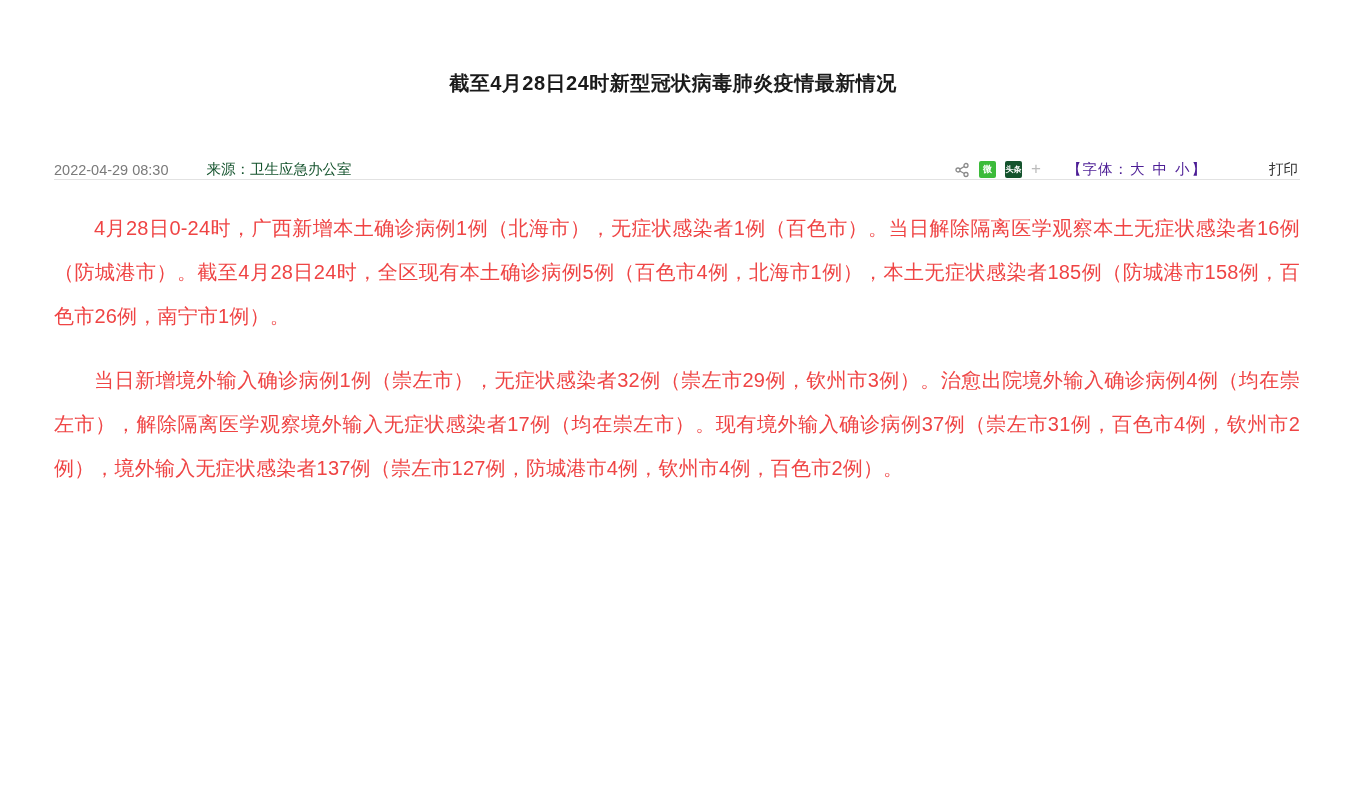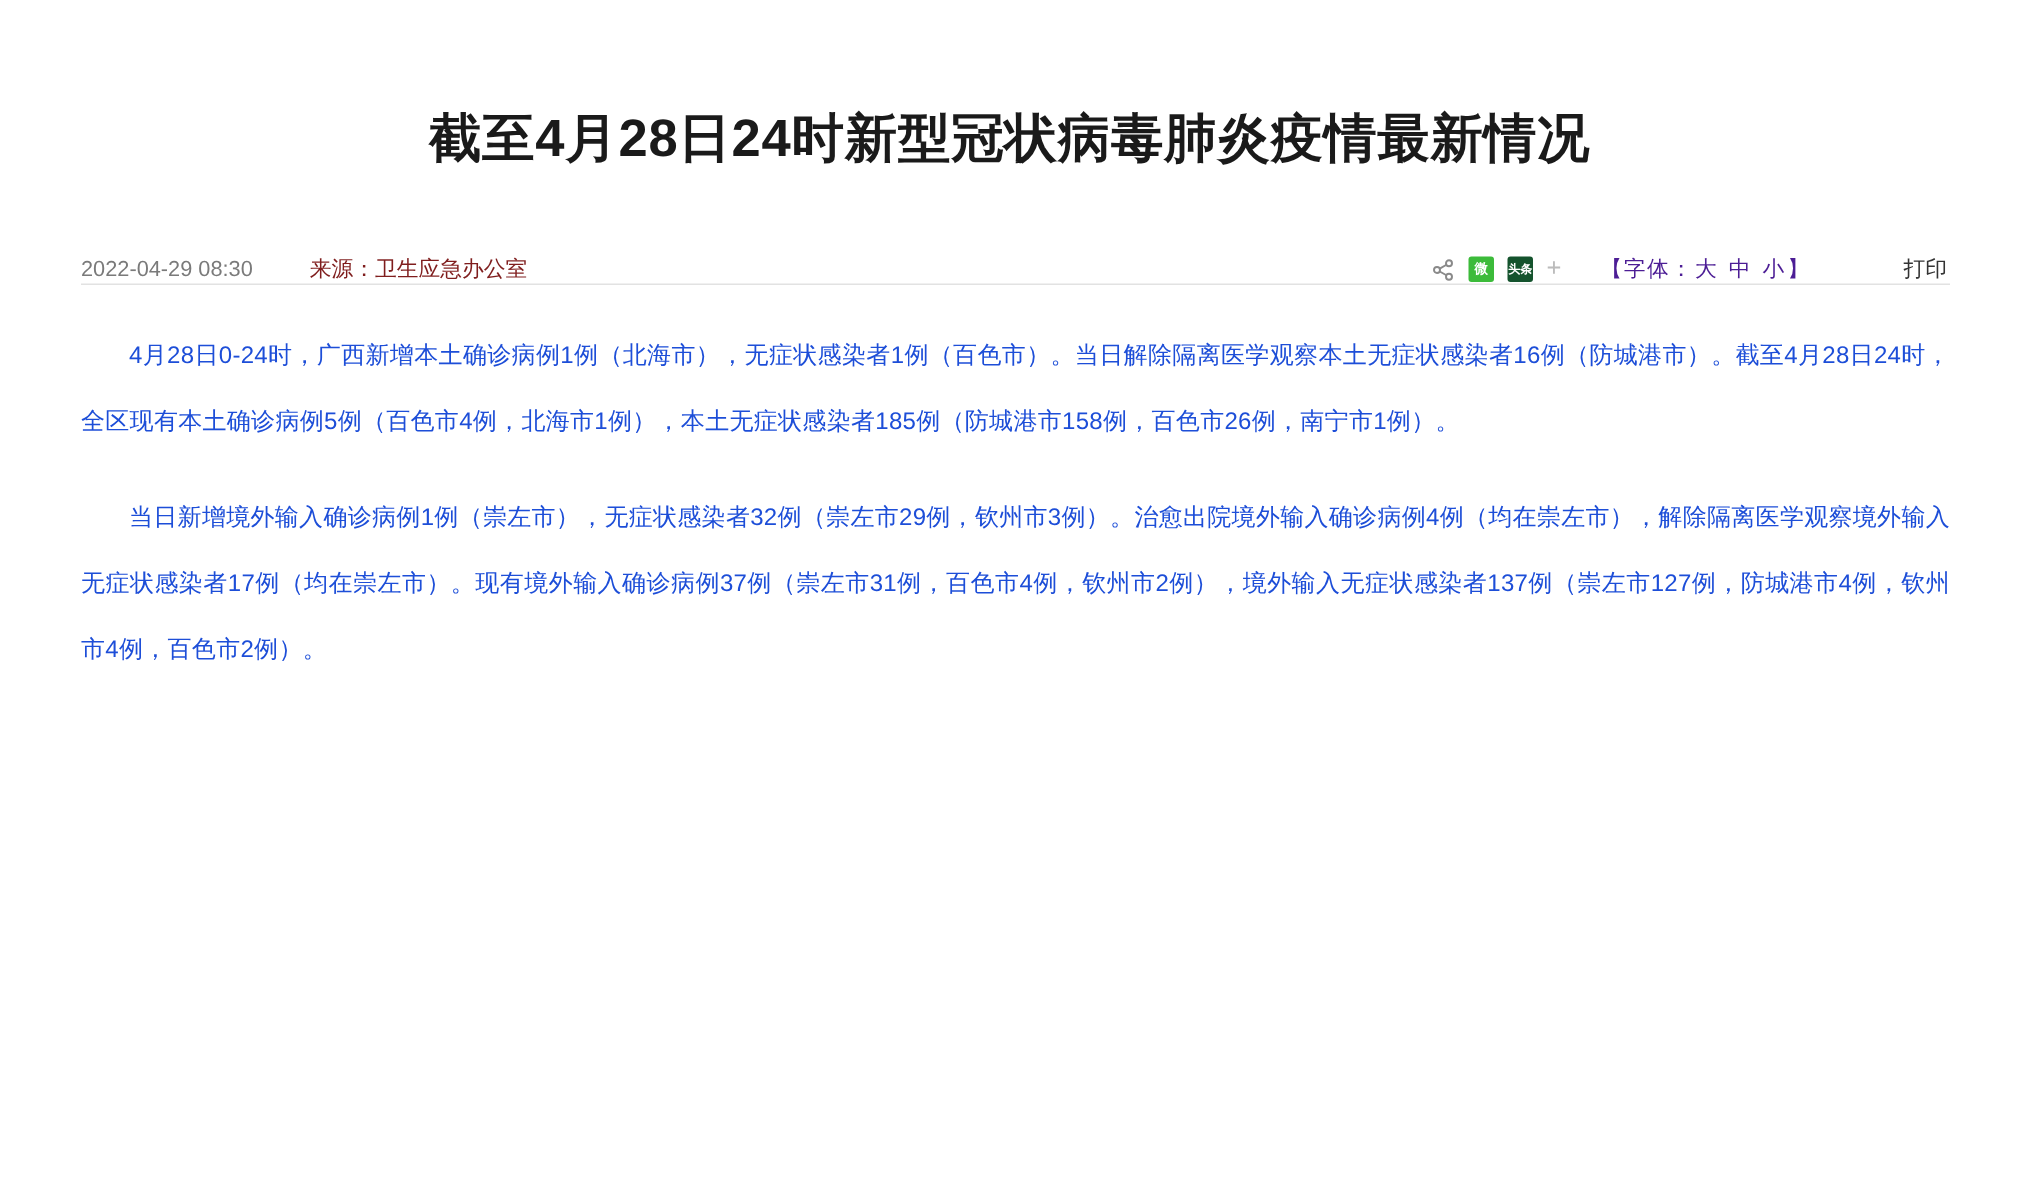--- a/index.html
+++ b/index.html
@@ -15,21 +15,21 @@
     overflow: hidden;
   }
   .page {
     width: 1354px;
     height: 800px;
     position: relative;
     box-sizing: border-box;
   }
   .article-title {
     text-align: center;
-    font-size: 35px;
+    font-size: 20px;
     font-weight: bold;
     color: #1a1a1a;
     letter-spacing: 0.5px;
     padding: 48px 68px 0 60px;
     line-height: 44px;
   }
   .meta-bar {
     margin: 28px 54px 0 54px;
     height: 46px;
     border-bottom: 1px solid #e2e2e2;
@@ -39,21 +39,21 @@
     color: #777777;
     position: relative;
   }
   .meta-left {
     display: flex;
     align-items: center;
     gap: 38px;
     white-space: nowrap;
   }
   .meta-date { color: #7a7a7a; }
-  .meta-source { color: #7f1d1d; }
+  .meta-source { color: #14532d; }
   .meta-right {
     margin-left: auto;
     display: flex;
     align-items: center;
     gap: 26px;
     white-space: nowrap;
   }
   .share-group {
     display: flex;
     align-items: center;
@@ -97,23 +97,23 @@
     color: #333333;
     font-size: 14.5px;
     padding-right: 2px;
     margin-left: 36px;
   }
   .content {
     margin: 0 54px;
     padding-top: 26px;
   }
   .content p {
-    font-size: 16px;
+    font-size: 20px;
     line-height: 44px;
-    color: #1d4ed8;
+    color: #ef4444;
     margin: 0 0 20px 0;
     text-indent: 2em;
     text-align: justify;
     font-weight: 500;
     letter-spacing: 0.2px;
   }
   .content p:last-child { margin-bottom: 0; }
 </style>
 </head>
 <body>

